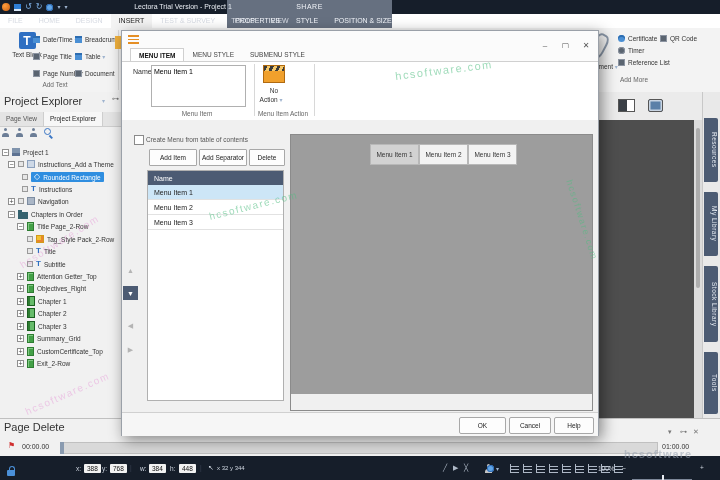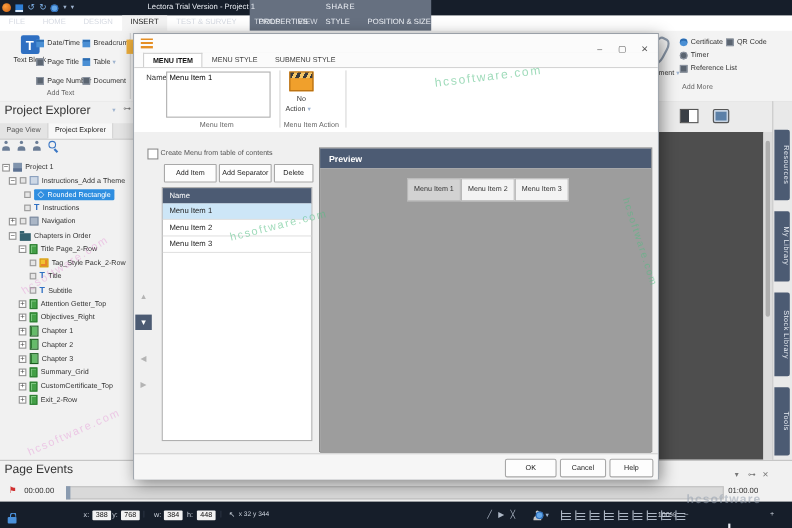--- a/index.html
+++ b/index.html
@@ -347,21 +347,21 @@
   </div>
 </div>
 
 <div class="ab rside"></div>
 <div class="ab stab" style="top:118px;height:64px">Resources</div>
 <div class="ab stab" style="top:192px;height:64px">My Library</div>
 <div class="ab stab" style="top:266px;height:76px">Stock Library</div>
 <div class="ab stab" style="top:352px;height:62px">Tools</div>
 
 <div class="ab pevents">
-  <div class="ab petitle">Page Events</div>
+  <div class="ab petitle">Page Delete</div>
   <span class="ab peico" style="left:668px;top:9px">▾</span>
   <span class="ab peico" style="left:680px;top:9px">⊶</span>
   <span class="ab peico" style="left:693px;top:9px">✕</span>
   <span class="ab flag" style="left:8px;top:22px">⚑</span>
   <span class="ab ptime" style="left:22px;top:24px">00:00.00</span>
   <div class="ab track"></div>
   <div class="ab tmark"></div>
   <span class="ab ptime" style="left:662px;top:24px">01:00.00</span>
 </div>
 
@@ -443,21 +443,20 @@
     <div class="lrow">Menu Item 2</div>
     <div class="lrow">Menu Item 3</div>
   </div>
 
   <div class="rail" style="top:232px">▲</div>
   <div class="rail on" style="top:255px">▼</div>
   <div class="rail" style="top:288px">◀</div>
   <div class="rail" style="top:312px">▶</div>
 
   <div class="ab preview">
-    <div class="pvhead">Preview</div>
     <div class="pvbody">
       <div class="pvbtn first" style="left:79px">Menu Item 1</div>
       <div class="pvbtn" style="left:128px">Menu Item 2</div>
       <div class="pvbtn" style="left:177px">Menu Item 3</div>
     </div>
   </div>
 
   <div class="ab dfoot">
     <div class="fbtn" style="left:337px">OK</div>
     <div class="fbtn" style="left:387px;width:40px">Cancel</div>

